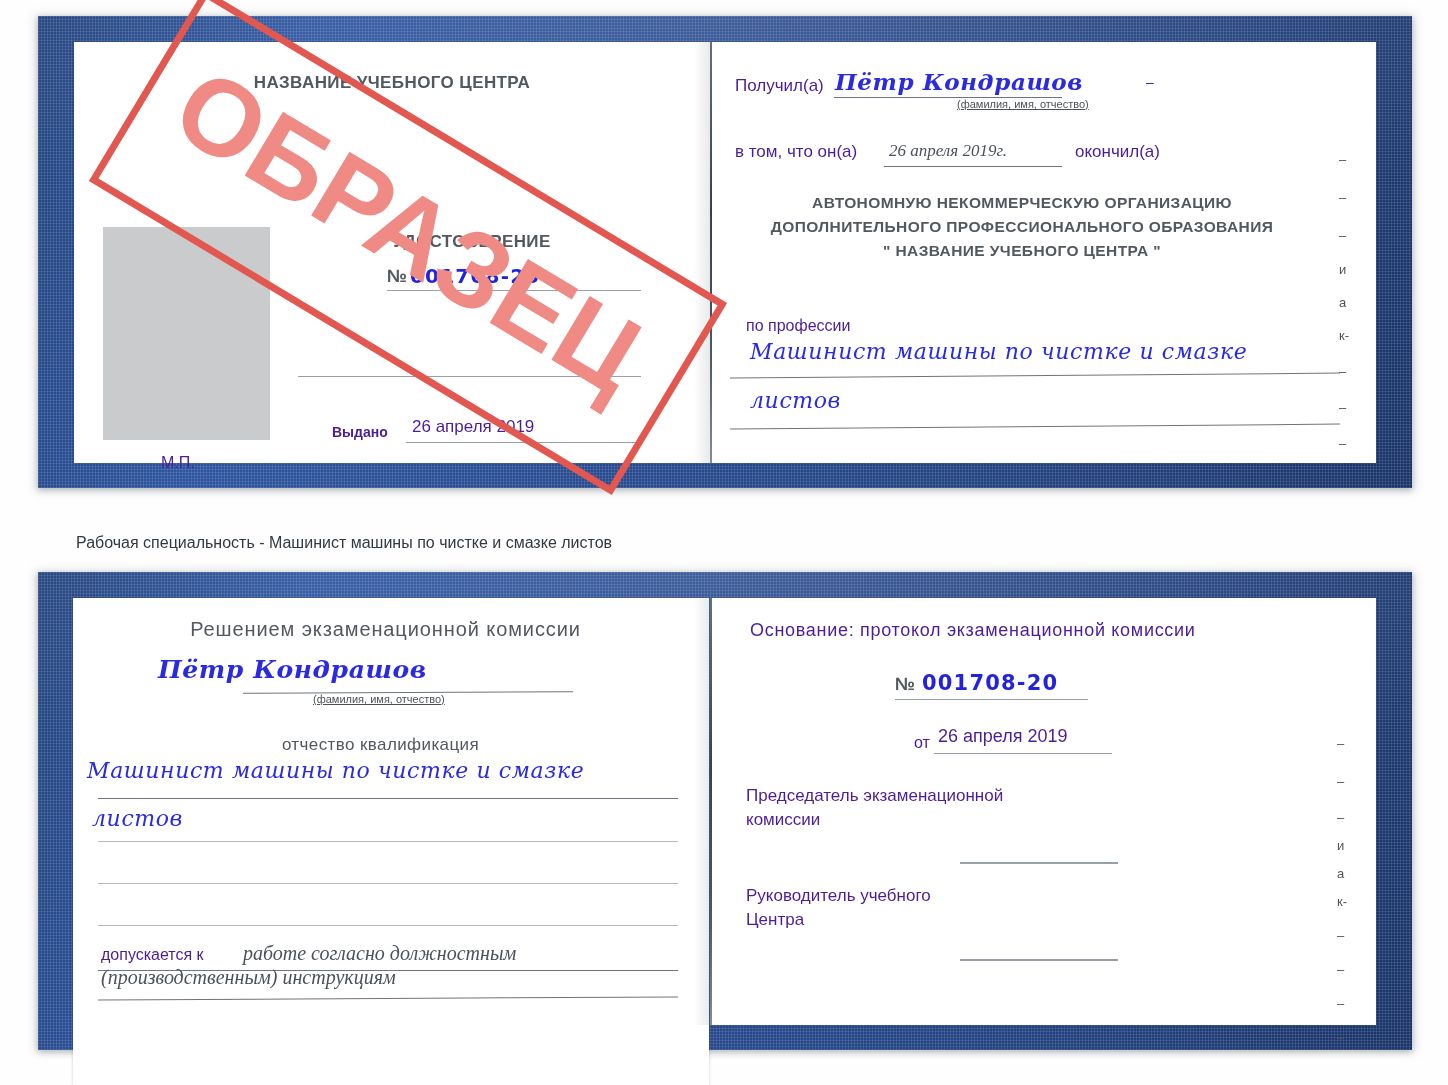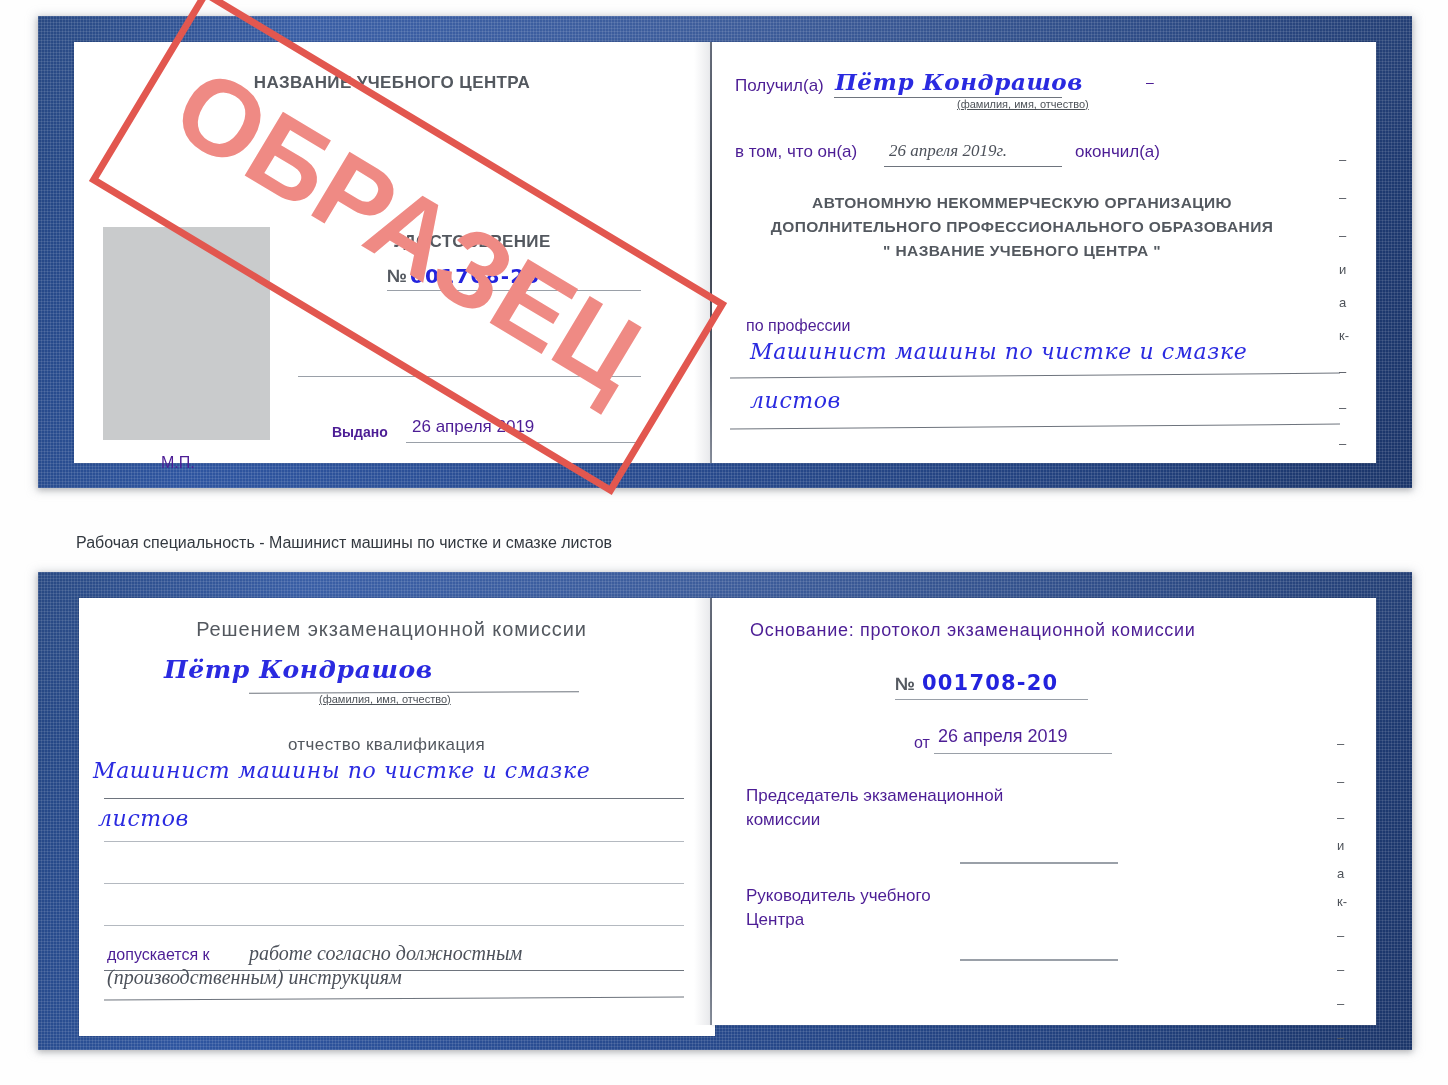--- a/index.html
+++ b/index.html
@@ -178,21 +178,21 @@
 
   <div class="stamp" style="left:103px; top:130px; width:610px; height:224px; transform:rotate(31deg);"></div>
   <div class="stamp-text" style="left:124px; top:168px; width:570px; text-align:center; font-size:108px; transform:rotate(31deg);">ОБРАЗЕЦ</div>
 
   <div class="caption" style="left:76px; top:534px;">Рабочая специальность - Машинист машины по чистке и смазке листов</div>
 
   <div class="book-shadow" style="left:34px; top:570px; width:1382px; height:483px; border-radius:4px;"></div>
 
   <div class="book" style="left:38px; top:572px; width:1374px; height:478px;"></div>
 
-  <div class="page left" style="left:79px; top:598px; width:636px; height:438px;">
+  <div class="page left" style="left:73px; top:598px; width:636px; height:488px;">
 
     <div class="center-title" style="left:0; top:20px; width:625px; font-size:20px; font-weight:400; letter-spacing:.9px;">Решением экзаменационной комиссии</div>
 
     <div class="hw" style="left:85px; top:57px; font-size:25px; font-weight:600;">Пётр Кондрашов</div>
     <div class="rule dark" style="left:170px; top:94px; width:330px; transform:rotate(-0.3deg);"></div>
     <div class="small" style="left:240px; top:95px;">(фамилия, имя, отчество)</div>
 
     <div class="center-title" style="left:0; top:137px; width:615px; font-size:17px; font-weight:400;">отчество квалификация</div>
 
     <div class="hw" style="left:14px; top:160px; font-size:22px;">Машинист машины по чистке и смазке</div>

